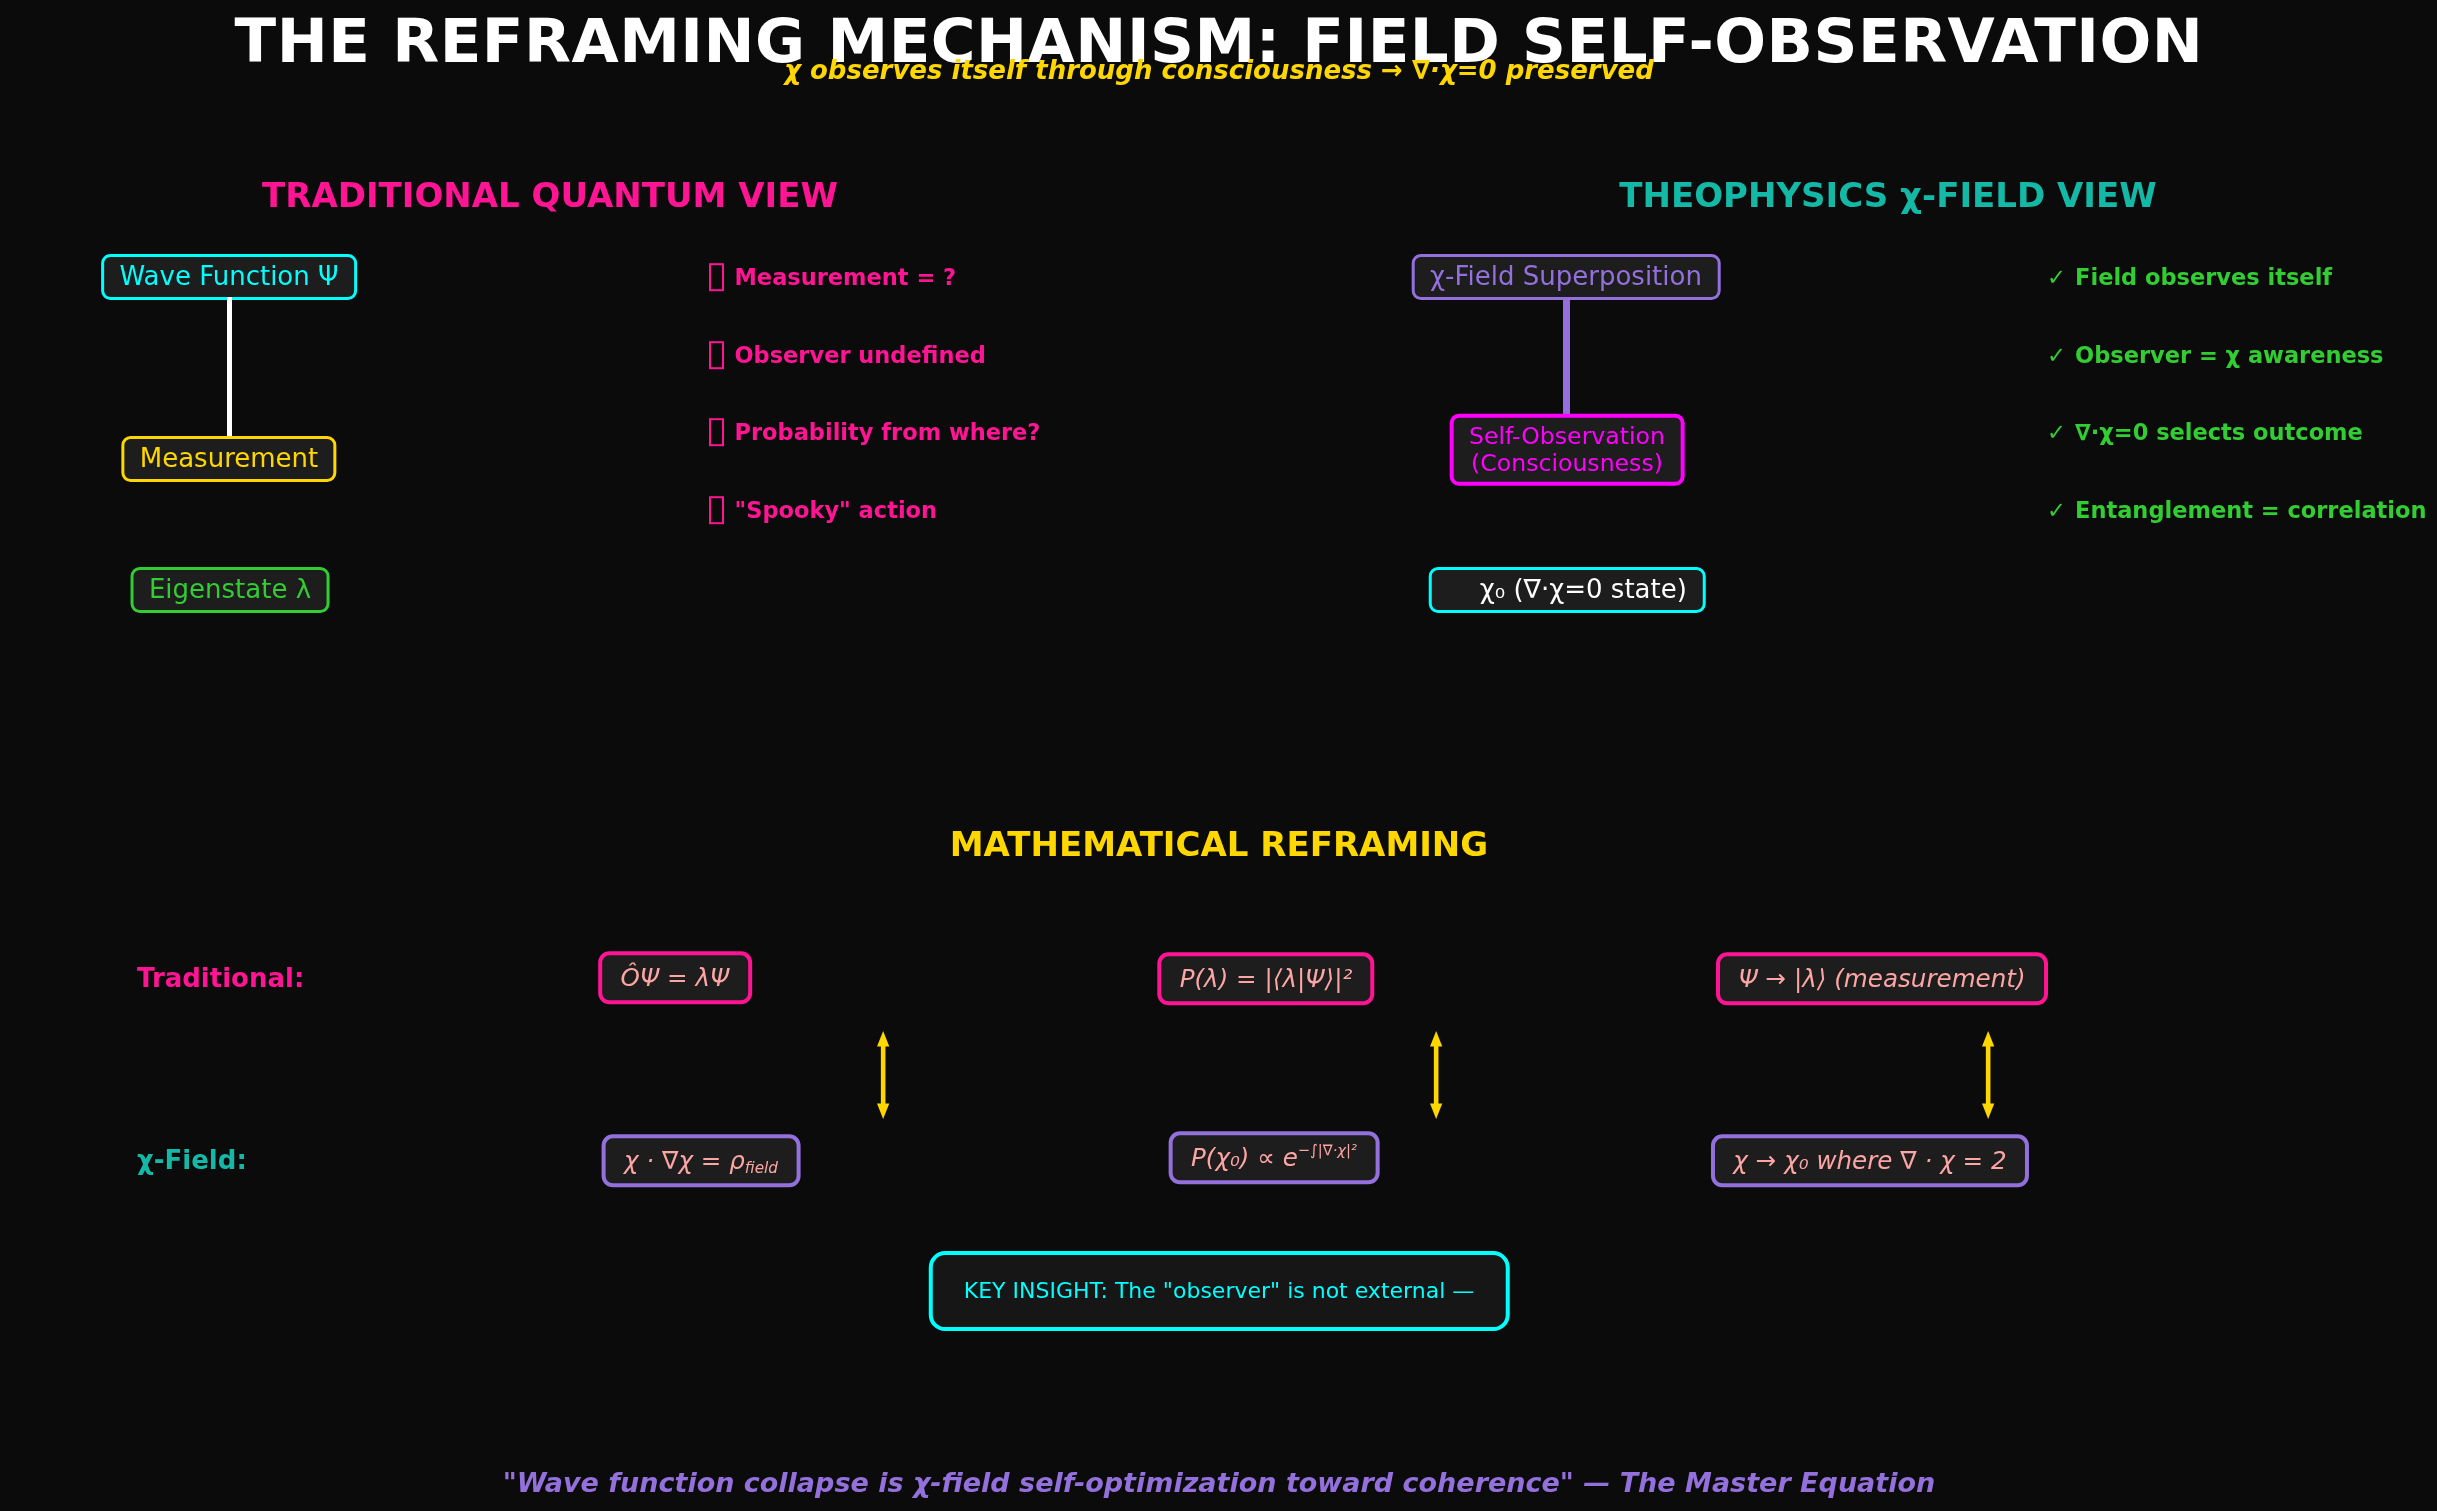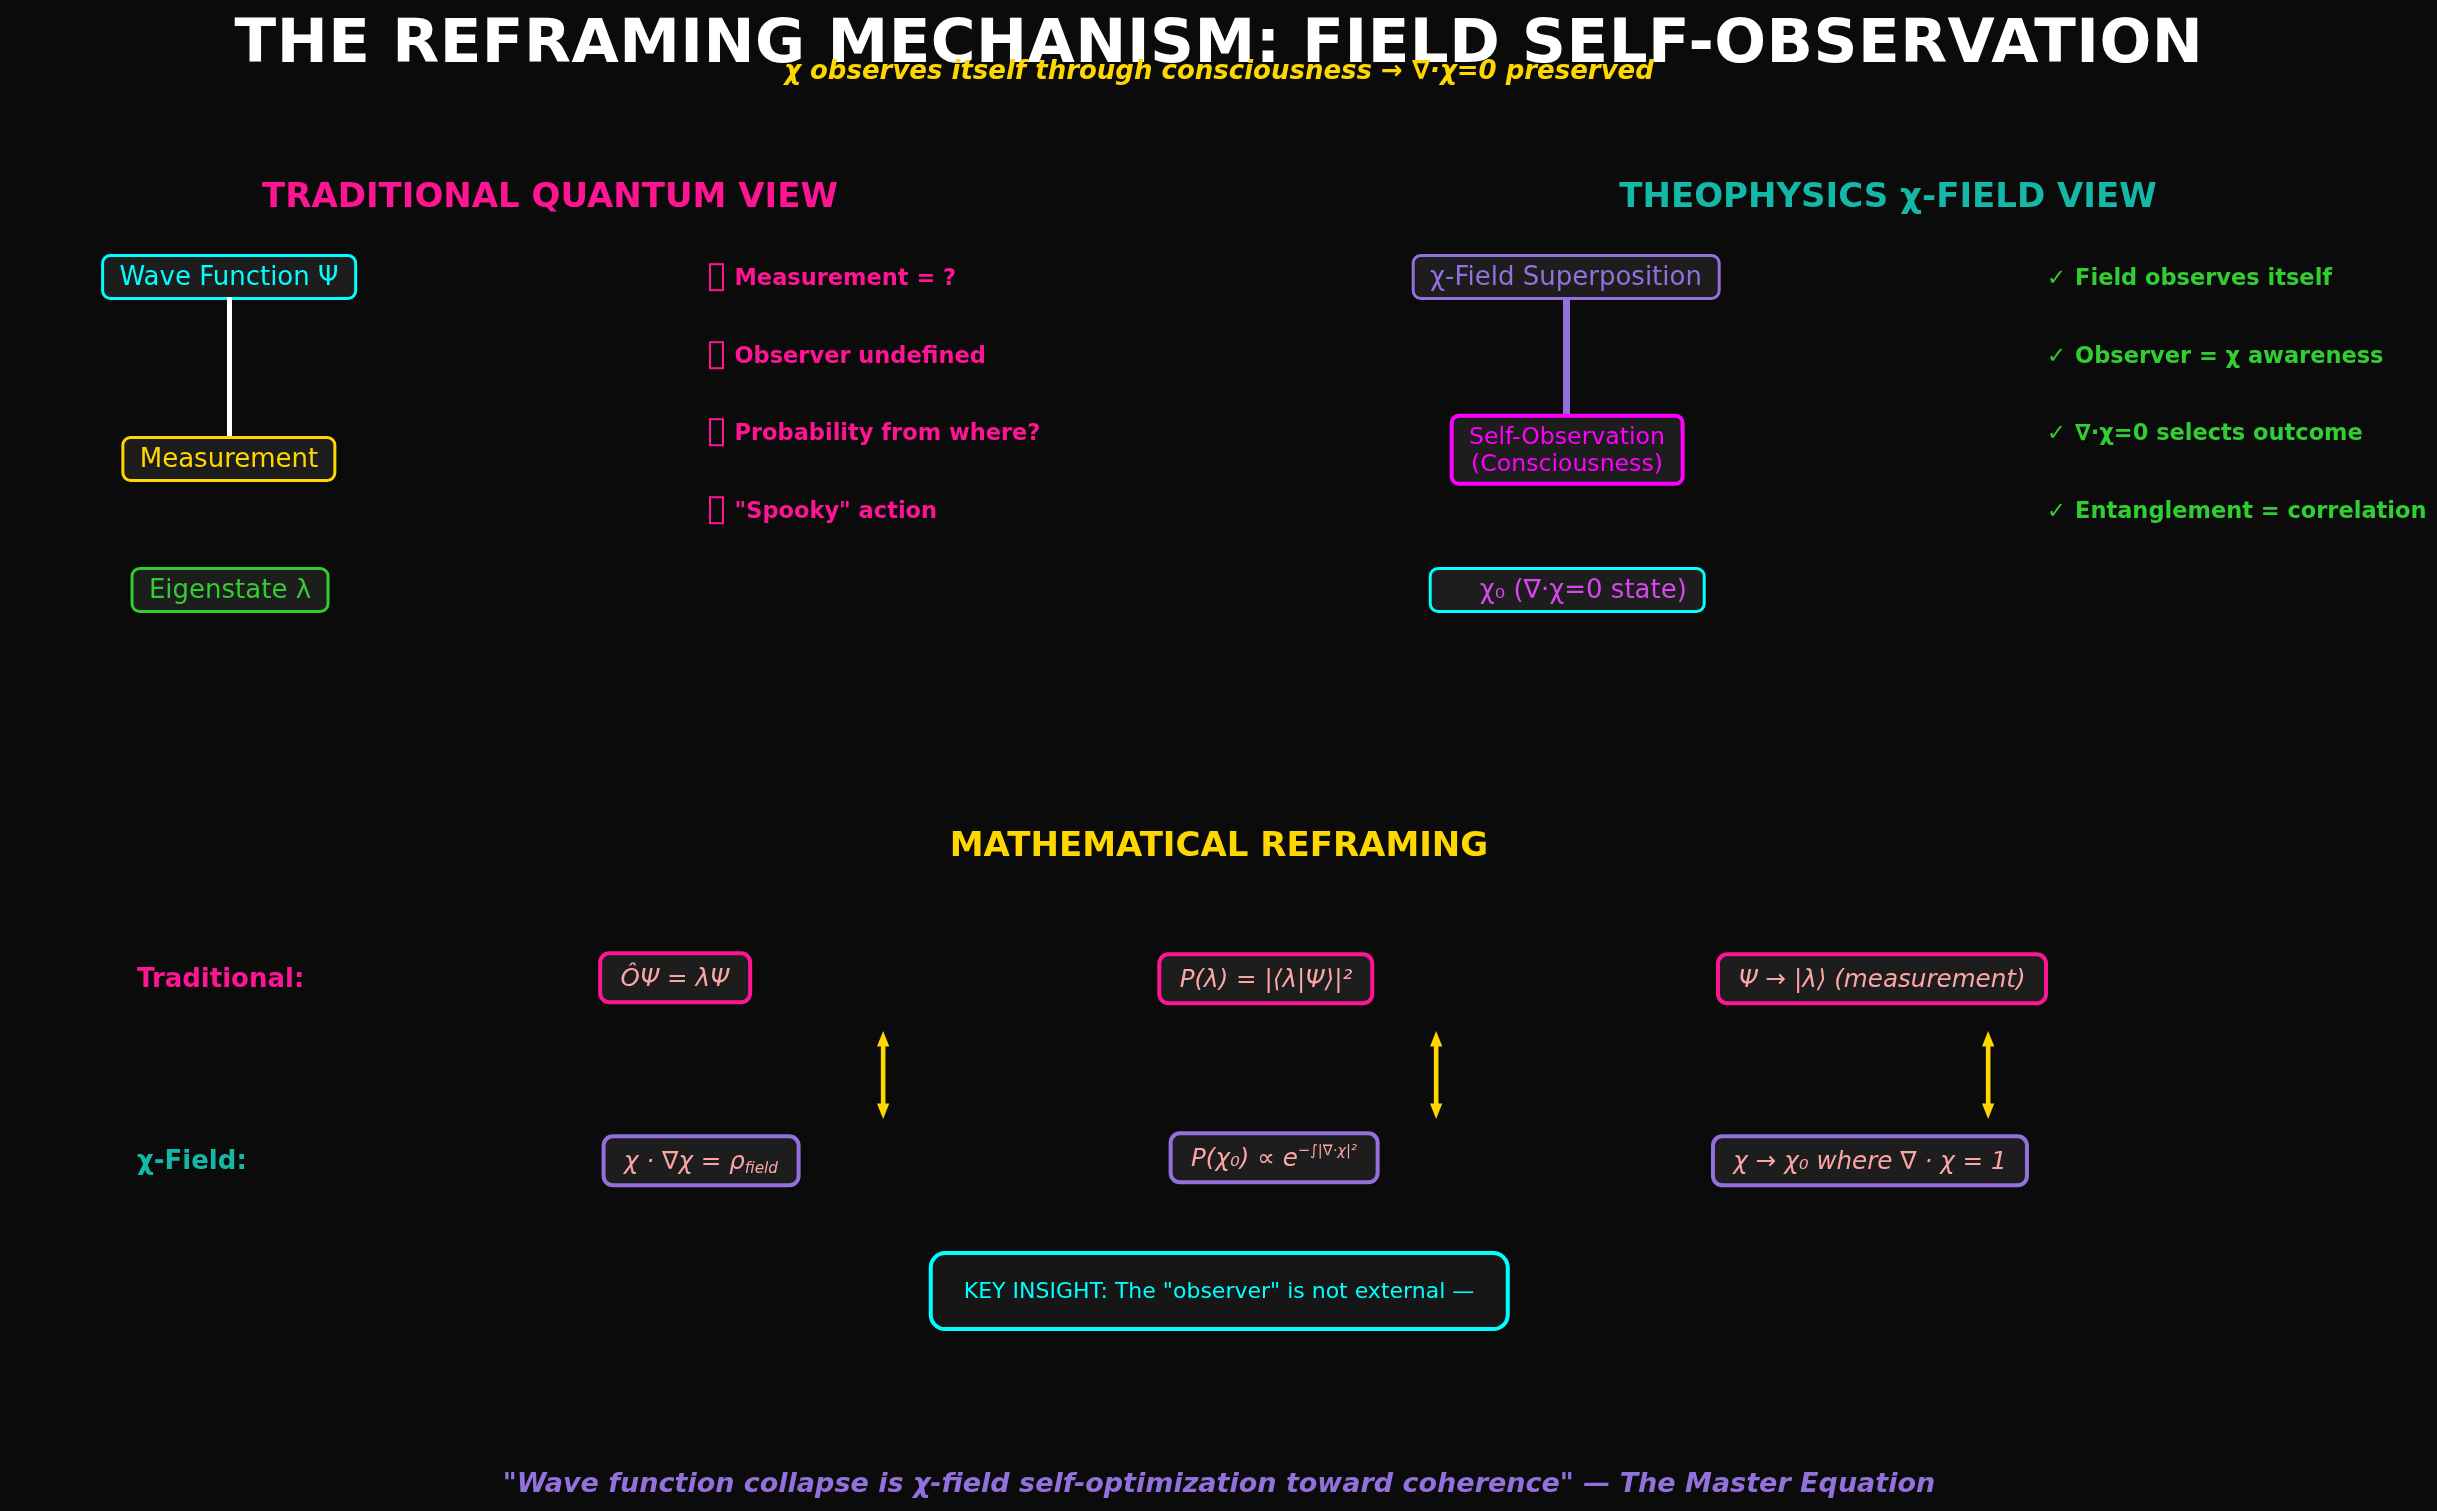--- a/index.html
+++ b/index.html
@@ -19,21 +19,21 @@
   .heading-purple{color:#14b8a6;}
   .nodebox{
     background:#1d1d1d;border-radius:9.2px;
     padding:5.1px 15.4px;font-size:26px;line-height:1.15;text-align:center;
   }
   .b-cyan{border:3.1px solid #00FFFF;color:#00FFFF;}
   .b-gold{border:3.1px solid #FFD700;color:#FFD700;}
   .b-green{border:3.1px solid #32CD32;color:#32CD32;}
   .b-purple{border:3.6px solid #9370DB;color:#9370DB;}
   .b-magenta{border:4.1px solid #FF00FF;color:#FF00FF;font-size:23.6px;}
-  .b-cyan2{border:3.6px solid #00FFFF;color:#d946ef;padding-left:48px;}
+  .b-cyan2{border:3.6px solid #00FFFF;color:#ffffff;padding-left:48px;}
   .listitem{
     position:absolute;display:flex;align-items:center;
     transform:translateY(-50%);
     font-size:22.5px;font-weight:bold;white-space:nowrap;
   }
   .pinkitem{color:#FF1493;}
   .greenitem{color:#32CD32;}
   .tofu{
     display:inline-block;width:11.3px;height:23.6px;
     border:2px solid currentColor;margin-right:10.2px;flex:0 0 auto;
@@ -156,21 +156,21 @@
 
 <div class="rowlabel heading-purple" style="left:137px;top:1160px;">χ-Field:</div>
 
 <div class="ctr formulabox f-purple" style="left:701px;top:1161px;">
   <span class="mathtxt"><span>χ · ∇χ = ρ</span><sub>field</sub></span>
 </div>
 <div class="ctr formulabox f-purple" style="left:1274px;top:1158px;">
   <span class="mathtxt"><span>P(χ₀) ∝ e</span><sup>−∫|∇·χ|²</sup></span>
 </div>
 <div class="ctr formulabox f-purple" style="left:1870px;top:1161px;">
-  <span class="mathtxt">χ → χ₀ where ∇ · χ = 1</span>
+  <span class="mathtxt">χ → χ₀ where ∇ · χ = 2</span>
 </div>
 
 <div class="insightbox" style="left:1219px;top:1291px;">
   <div>KEY INSIGHT: The "observer" is not external —</div>
 </div>
 
 <div class="ctr quote" style="left:1219px;top:1482px;">"Wave function collapse is χ-field self-optimization toward coherence" — The Master Equation</div>
 
 
 </body></html>

